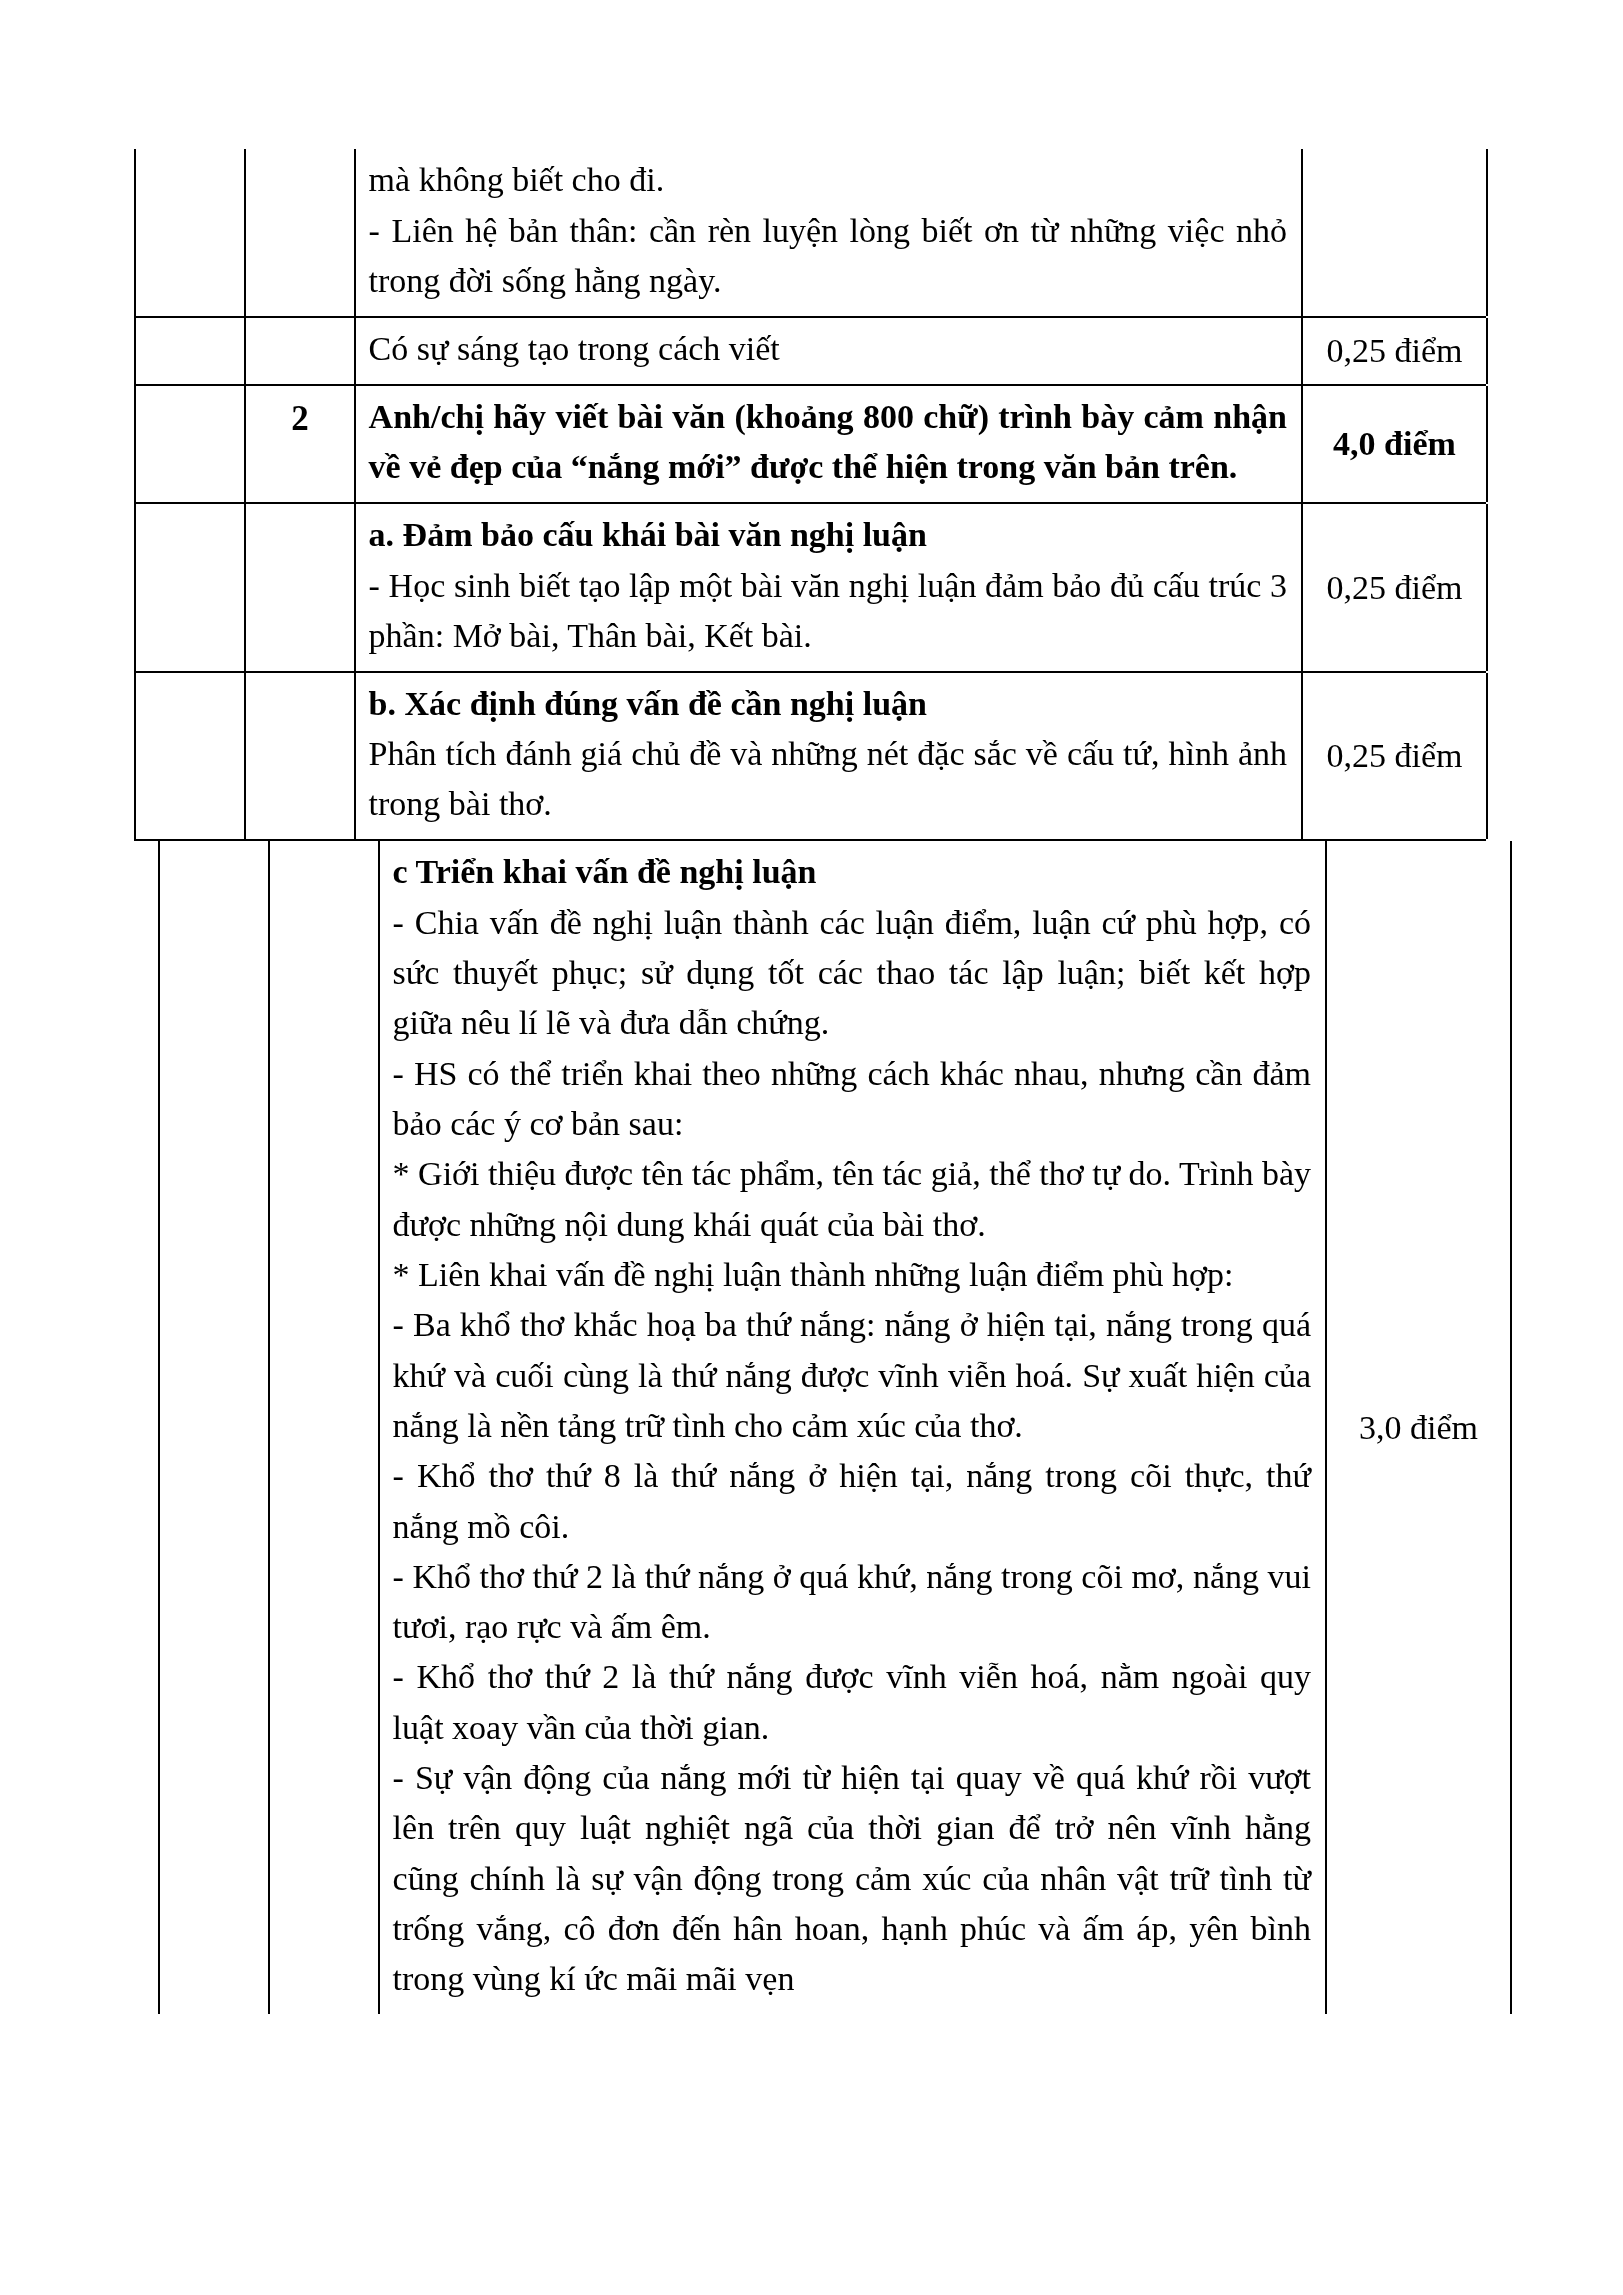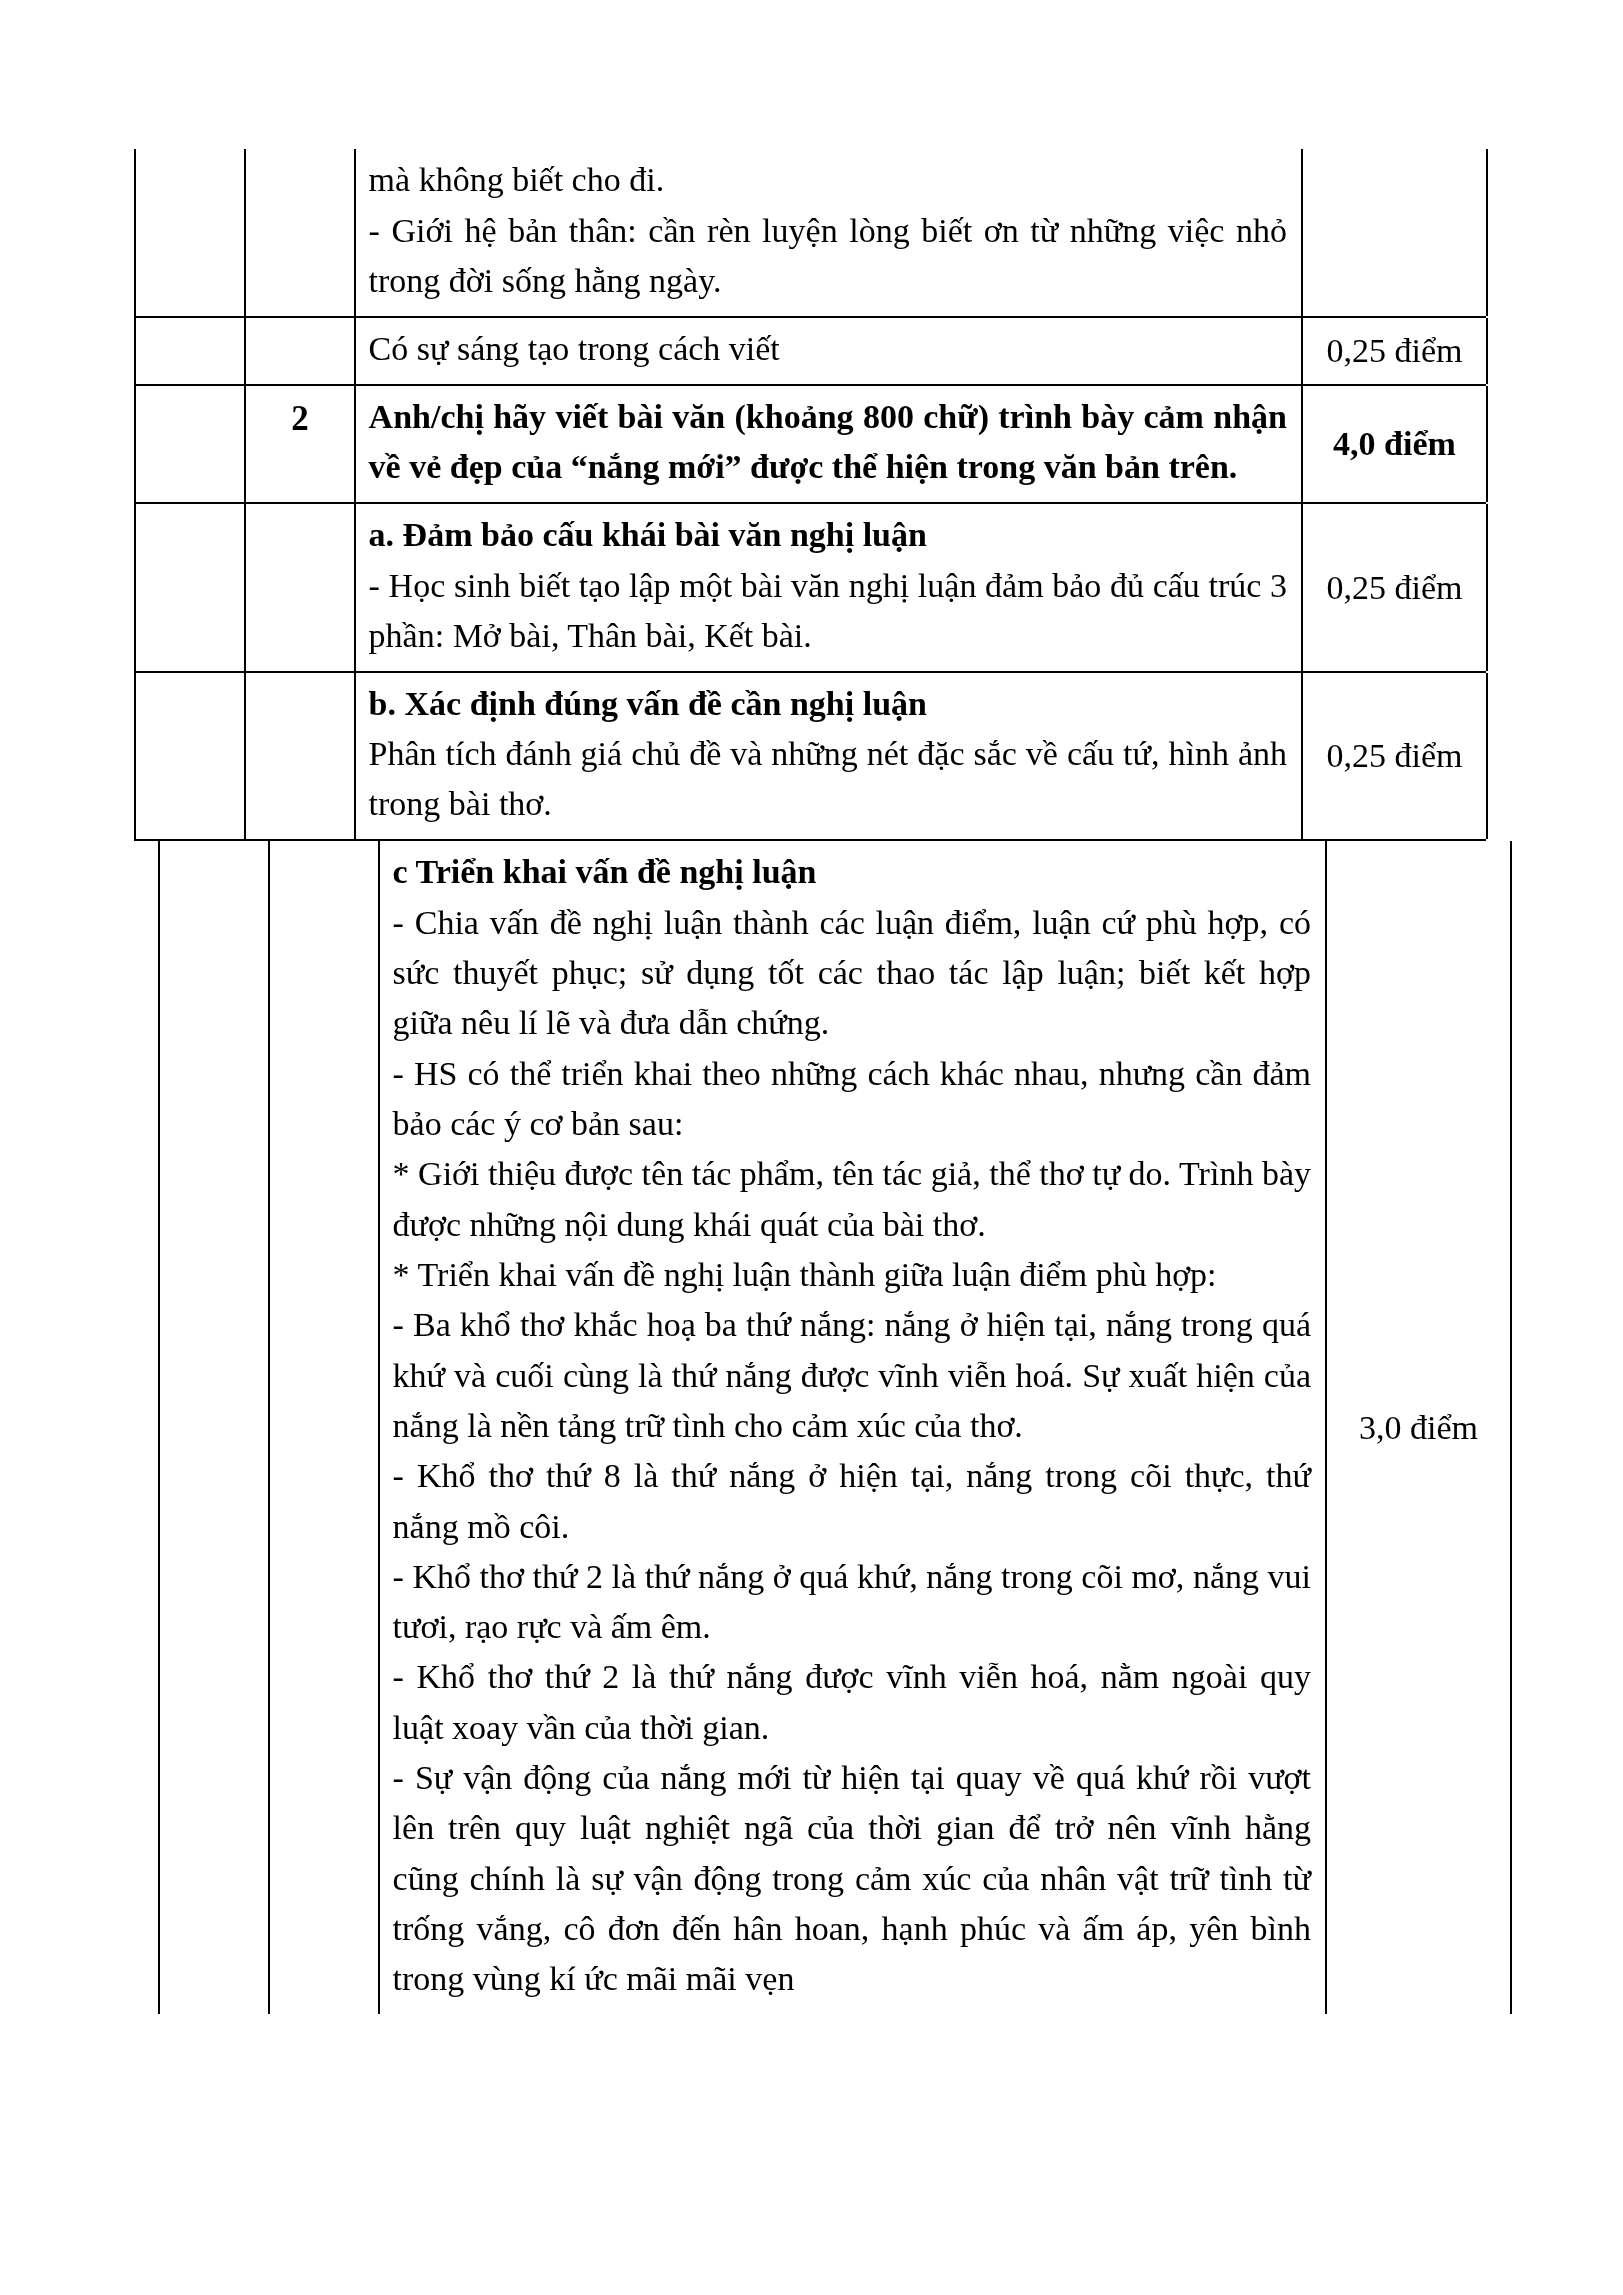--- a/index.html
+++ b/index.html
@@ -56,21 +56,21 @@
 <body>
 
 <div class="page">
   <div class="rubric">
 
     <div class="trow">
       <div class="cell num"></div>
       <div class="cell num"></div>
       <div class="cell content">
           <p class="para">mà không biết cho đi.</p>
-          <p class="para">- Giới hệ bản thân: cần rèn luyện lòng biết ơn từ những việc nhỏ trong đời sống hằng ngày.</p>
+          <p class="para">- Liên hệ bản thân: cần rèn luyện lòng biết ơn từ những việc nhỏ trong đời sống hằng ngày.</p>
         </div>
       <div class="cell points"></div>
     </div>
 
     <div class="trow">
       <div class="cell num"></div>
       <div class="cell num"></div>
       <div class="cell content">
           <p class="para">Có sự sáng tạo trong cách viết</p>
         </div>
@@ -107,21 +107,21 @@
     </div>
 
     <div class="trow">
       <div class="cell num"></div>
       <div class="cell num"></div>
       <div class="cell content">
           <p class="para bold">c Triển khai vấn đề nghị luận</p>
           <p class="para">- Chia vấn đề nghị luận thành các luận điểm, luận cứ phù hợp, có sức thuyết phục; sử dụng tốt các thao tác lập luận; biết kết hợp giữa nêu lí lẽ và đưa dẫn chứng.</p>
           <p class="para">- HS có thể triển khai theo những cách khác nhau, nhưng cần đảm bảo các ý cơ bản sau:</p>
           <p class="para">* Giới thiệu được tên tác phẩm, tên tác giả, thể thơ tự do. Trình bày được những nội dung khái quát của bài thơ.</p>
-          <p class="para">* Triển khai vấn đề nghị luận thành giữa luận điểm phù hợp:</p>
+          <p class="para">* Liên khai vấn đề nghị luận thành những luận điểm phù hợp:</p>
           <p class="para">- Ba khổ thơ khắc hoạ ba thứ nắng: nắng ở hiện tại, nắng trong quá khứ và cuối cùng là thứ nắng được vĩnh viễn hoá. Sự xuất hiện của nắng là nền tảng trữ tình cho cảm xúc của thơ.</p>
           <p class="para">- Khổ thơ thứ 8 là thứ nắng ở hiện tại, nắng trong cõi thực, thứ nắng mồ côi.</p>
           <p class="para">- Khổ thơ thứ 2 là thứ nắng ở quá khứ, nắng trong cõi mơ, nắng vui tươi, rạo rực và ấm êm.</p>
           <p class="para">- Khổ thơ thứ 2 là thứ nắng được vĩnh viễn hoá, nằm ngoài quy luật xoay vần của thời gian.</p>
           <p class="para">- Sự vận động của nắng mới từ hiện tại quay về quá khứ rồi vượt lên trên quy luật nghiệt ngã của thời gian để trở nên vĩnh hằng cũng chính là sự vận động trong cảm xúc của nhân vật trữ tình từ trống vắng, cô đơn đến hân hoan, hạnh phúc và ấm áp, yên bình trong vùng kí ức mãi mãi vẹn</p>
         </div>
       <div class="cell points">3,0 điểm</div>
     </div>
 
   </div>

